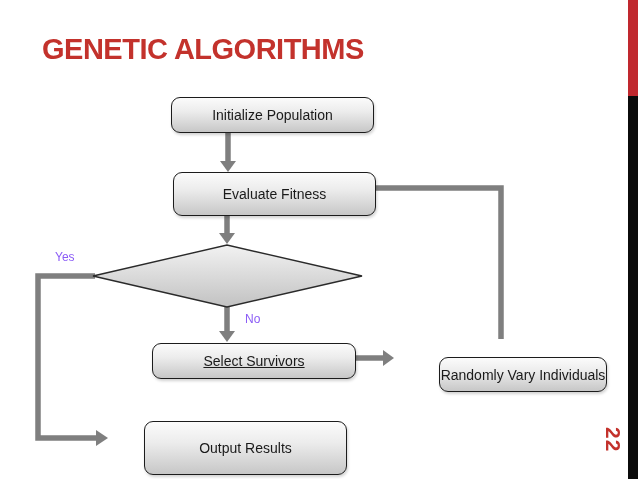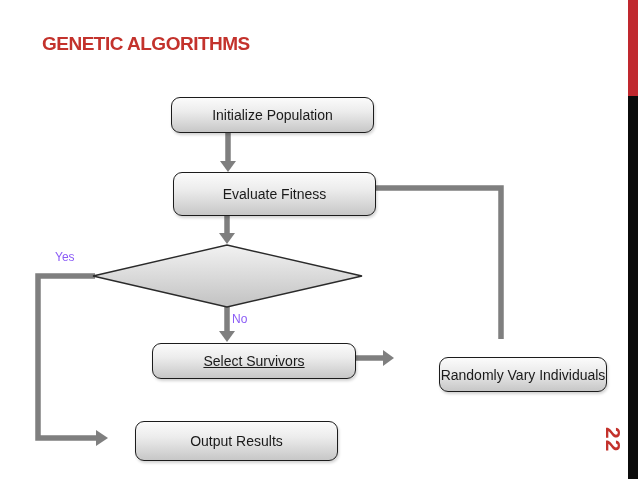--- a/index.html
+++ b/index.html
@@ -5,21 +5,21 @@
   html,body{margin:0;padding:0;background:#ffffff;}
   #slide{
     position:relative;
     width:638px;height:479px;
     background:#ffffff;
     overflow:hidden;
     font-family:"Liberation Sans", sans-serif;
   }
   .title{
     position:absolute;left:42px;top:33px;width:560px;
-    font-size:19px;font-weight:bold;color:#c3322c;
+    font-size:29px;font-weight:bold;color:#c3322c;
     letter-spacing:-0.5px;white-space:nowrap;
   }
   .bar-red{
     position:absolute;left:628px;top:0;width:10px;height:96px;background:#c0282e;
   }
   .bar-black{
     position:absolute;left:628px;top:96px;width:10px;height:383px;background:#0b0b0b;
   }
   .page-number{
     position:absolute;left:601px;top:427px;height:40px;
@@ -36,31 +36,31 @@
     font-size:14px;color:#1a1a1a;
     box-shadow:1px 2px 3px rgba(0,0,0,0.18);
     box-sizing:border-box;
     white-space:nowrap;
     margin-left:44px;
   }
   #node-initialize{left:127px;top:97px;width:203px;height:36px;}
   #node-evaluate{left:129px;top:172px;width:203px;height:44px;}
   #node-select{left:108px;top:343px;width:204px;height:36px;text-decoration:underline;}
   #node-random{left:395px;top:357px;width:168px;height:35px;}
-  #node-output{left:91px;top:421px;width:203px;height:40px;}
+  #node-output{left:100px;top:421px;width:203px;height:54px;}
   .decision-label{
     position:absolute;left:93px;top:245px;width:269px;height:62px;
     display:flex;align-items:center;justify-content:center;
     font-size:14px;color:#1a1a1a;white-space:nowrap;
   }
   .edge-label{
     position:absolute;font-size:12px;color:#8b5cf6;white-space:nowrap;
   }
   #label-yes{left:55px;top:250px;}
-  #label-no{left:232px;top:312px;}
+  #label-no{left:245px;top:312px;}
   svg.connectors{position:absolute;left:0;top:0;width:638px;height:479px;}
 </style>
 </head>
 <body>
 
 <div id="slide">
 
   <div class="title">GENETIC ALGORITHMS</div>
 
   <div class="bar-red"></div>

